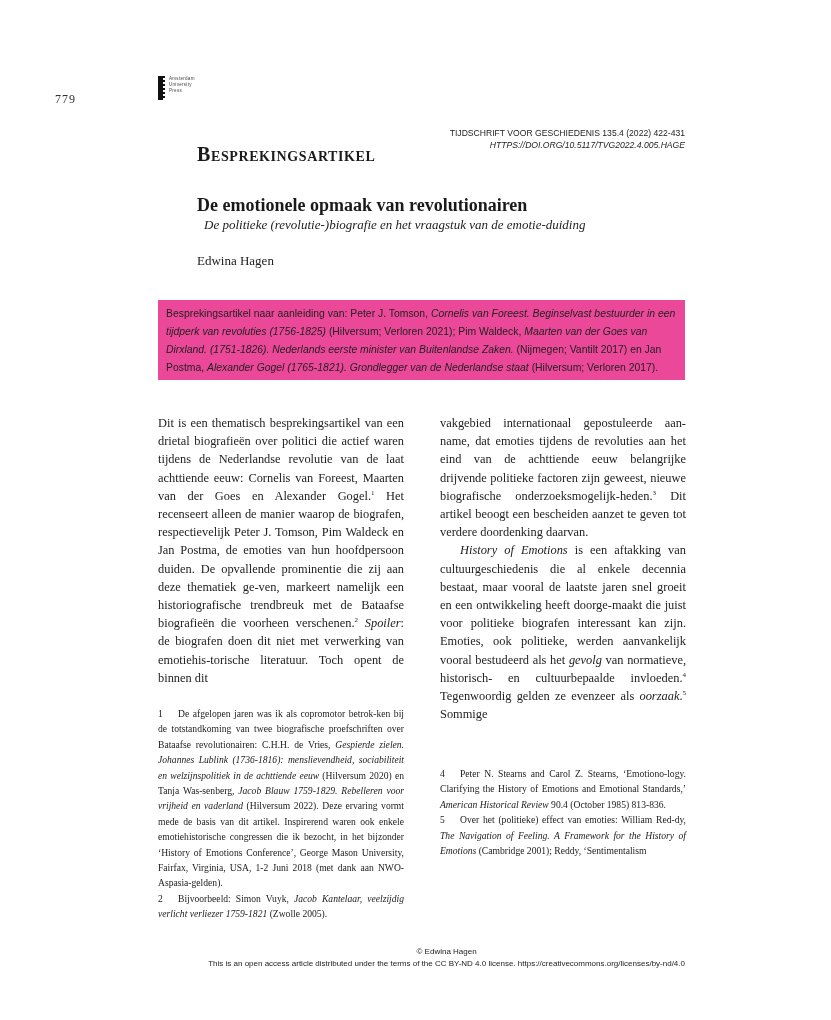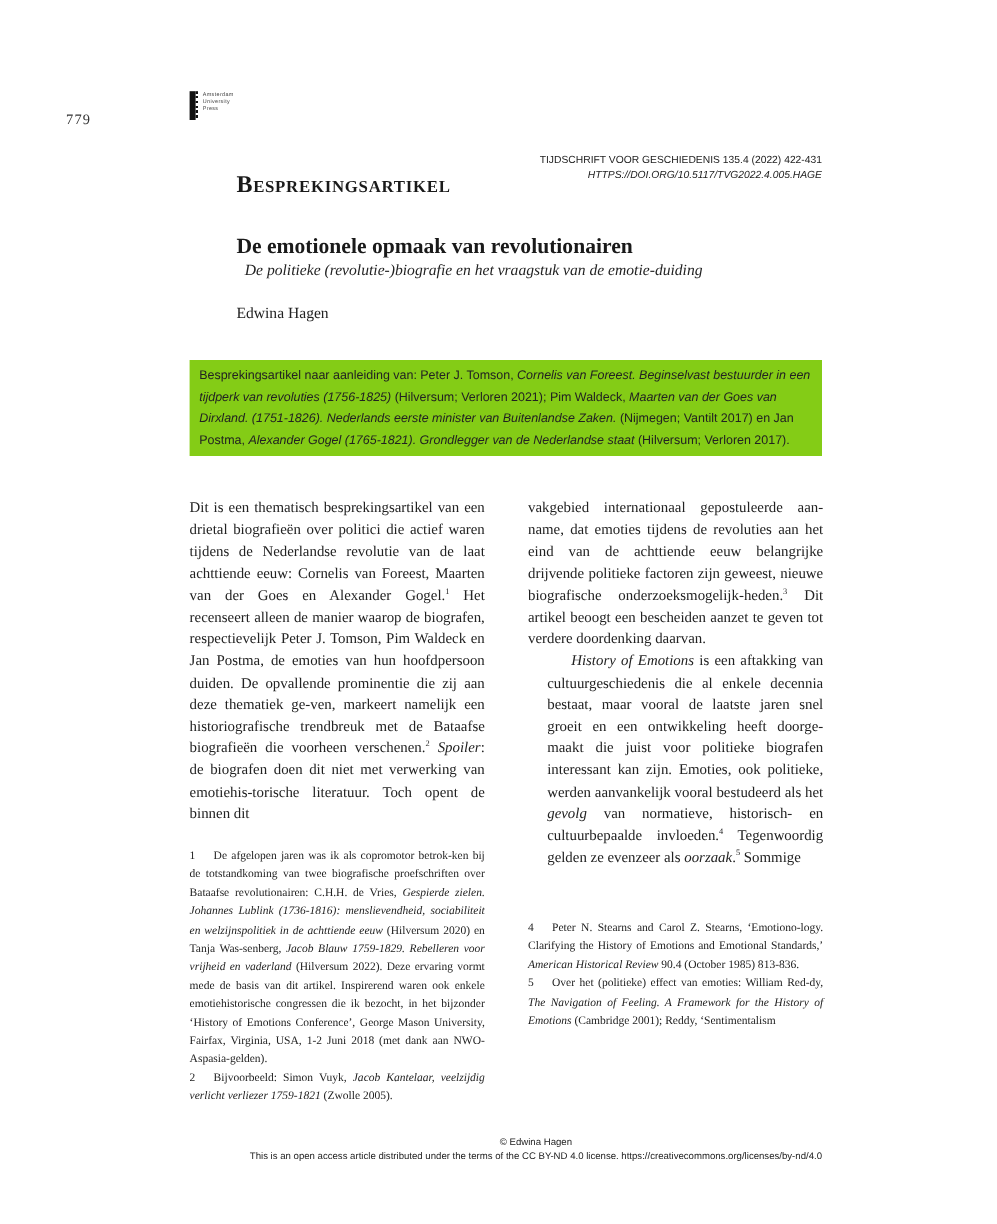--- a/index.html
+++ b/index.html
@@ -33,31 +33,31 @@
     position: absolute; left: 197px; top: 195px; font-size: 18px; font-weight: bold; color: #1a1a1a;
   }
   .subtitle {
     position: absolute; left: 204px; top: 217px; font-size: 13px; font-style: italic; color: #222;
   }
   .author {
     position: absolute; left: 197px; top: 253px; font-size: 13px; color: #222;
   }
   .abstract-box {
     position: absolute; left: 158px; top: 300px; width: 527px; height: 80px;
-    background: #84cc16; box-sizing: border-box; padding: 5px 8px 16px 8px;
+    background: #ec4899; box-sizing: border-box; padding: 5px 8px 16px 8px;
     font-family: "Liberation Sans", sans-serif; font-size: 10.4px; line-height: 18px; color: #222;
   }
   .col {
     position: absolute; width: 246px; font-size: 12.4px; line-height: 18.2px;
     text-align: justify; color: #222;
   }
   .col-left { left: 158px; top: 414px; }
   .col-right { left: 440px; top: 414px; }
   .col p { margin: 0; }
-  .col p.indent { text-indent: 20px; margin-left: 16px; }
+  .col p.indent { text-indent: 20px; }
   sup { font-size: 7px; line-height: 0; }
   .fn {
     position: absolute; width: 246px; font-size: 9.6px; line-height: 15.4px;
     text-align: justify; color: #222;
   }
   .fn-left { left: 158px; top: 706px; }
   .fn-right { left: 440px; top: 766px; }
   .fn p { margin: 0; }
   .fn .num { display: inline-block; width: 20px; }
   .footer {

